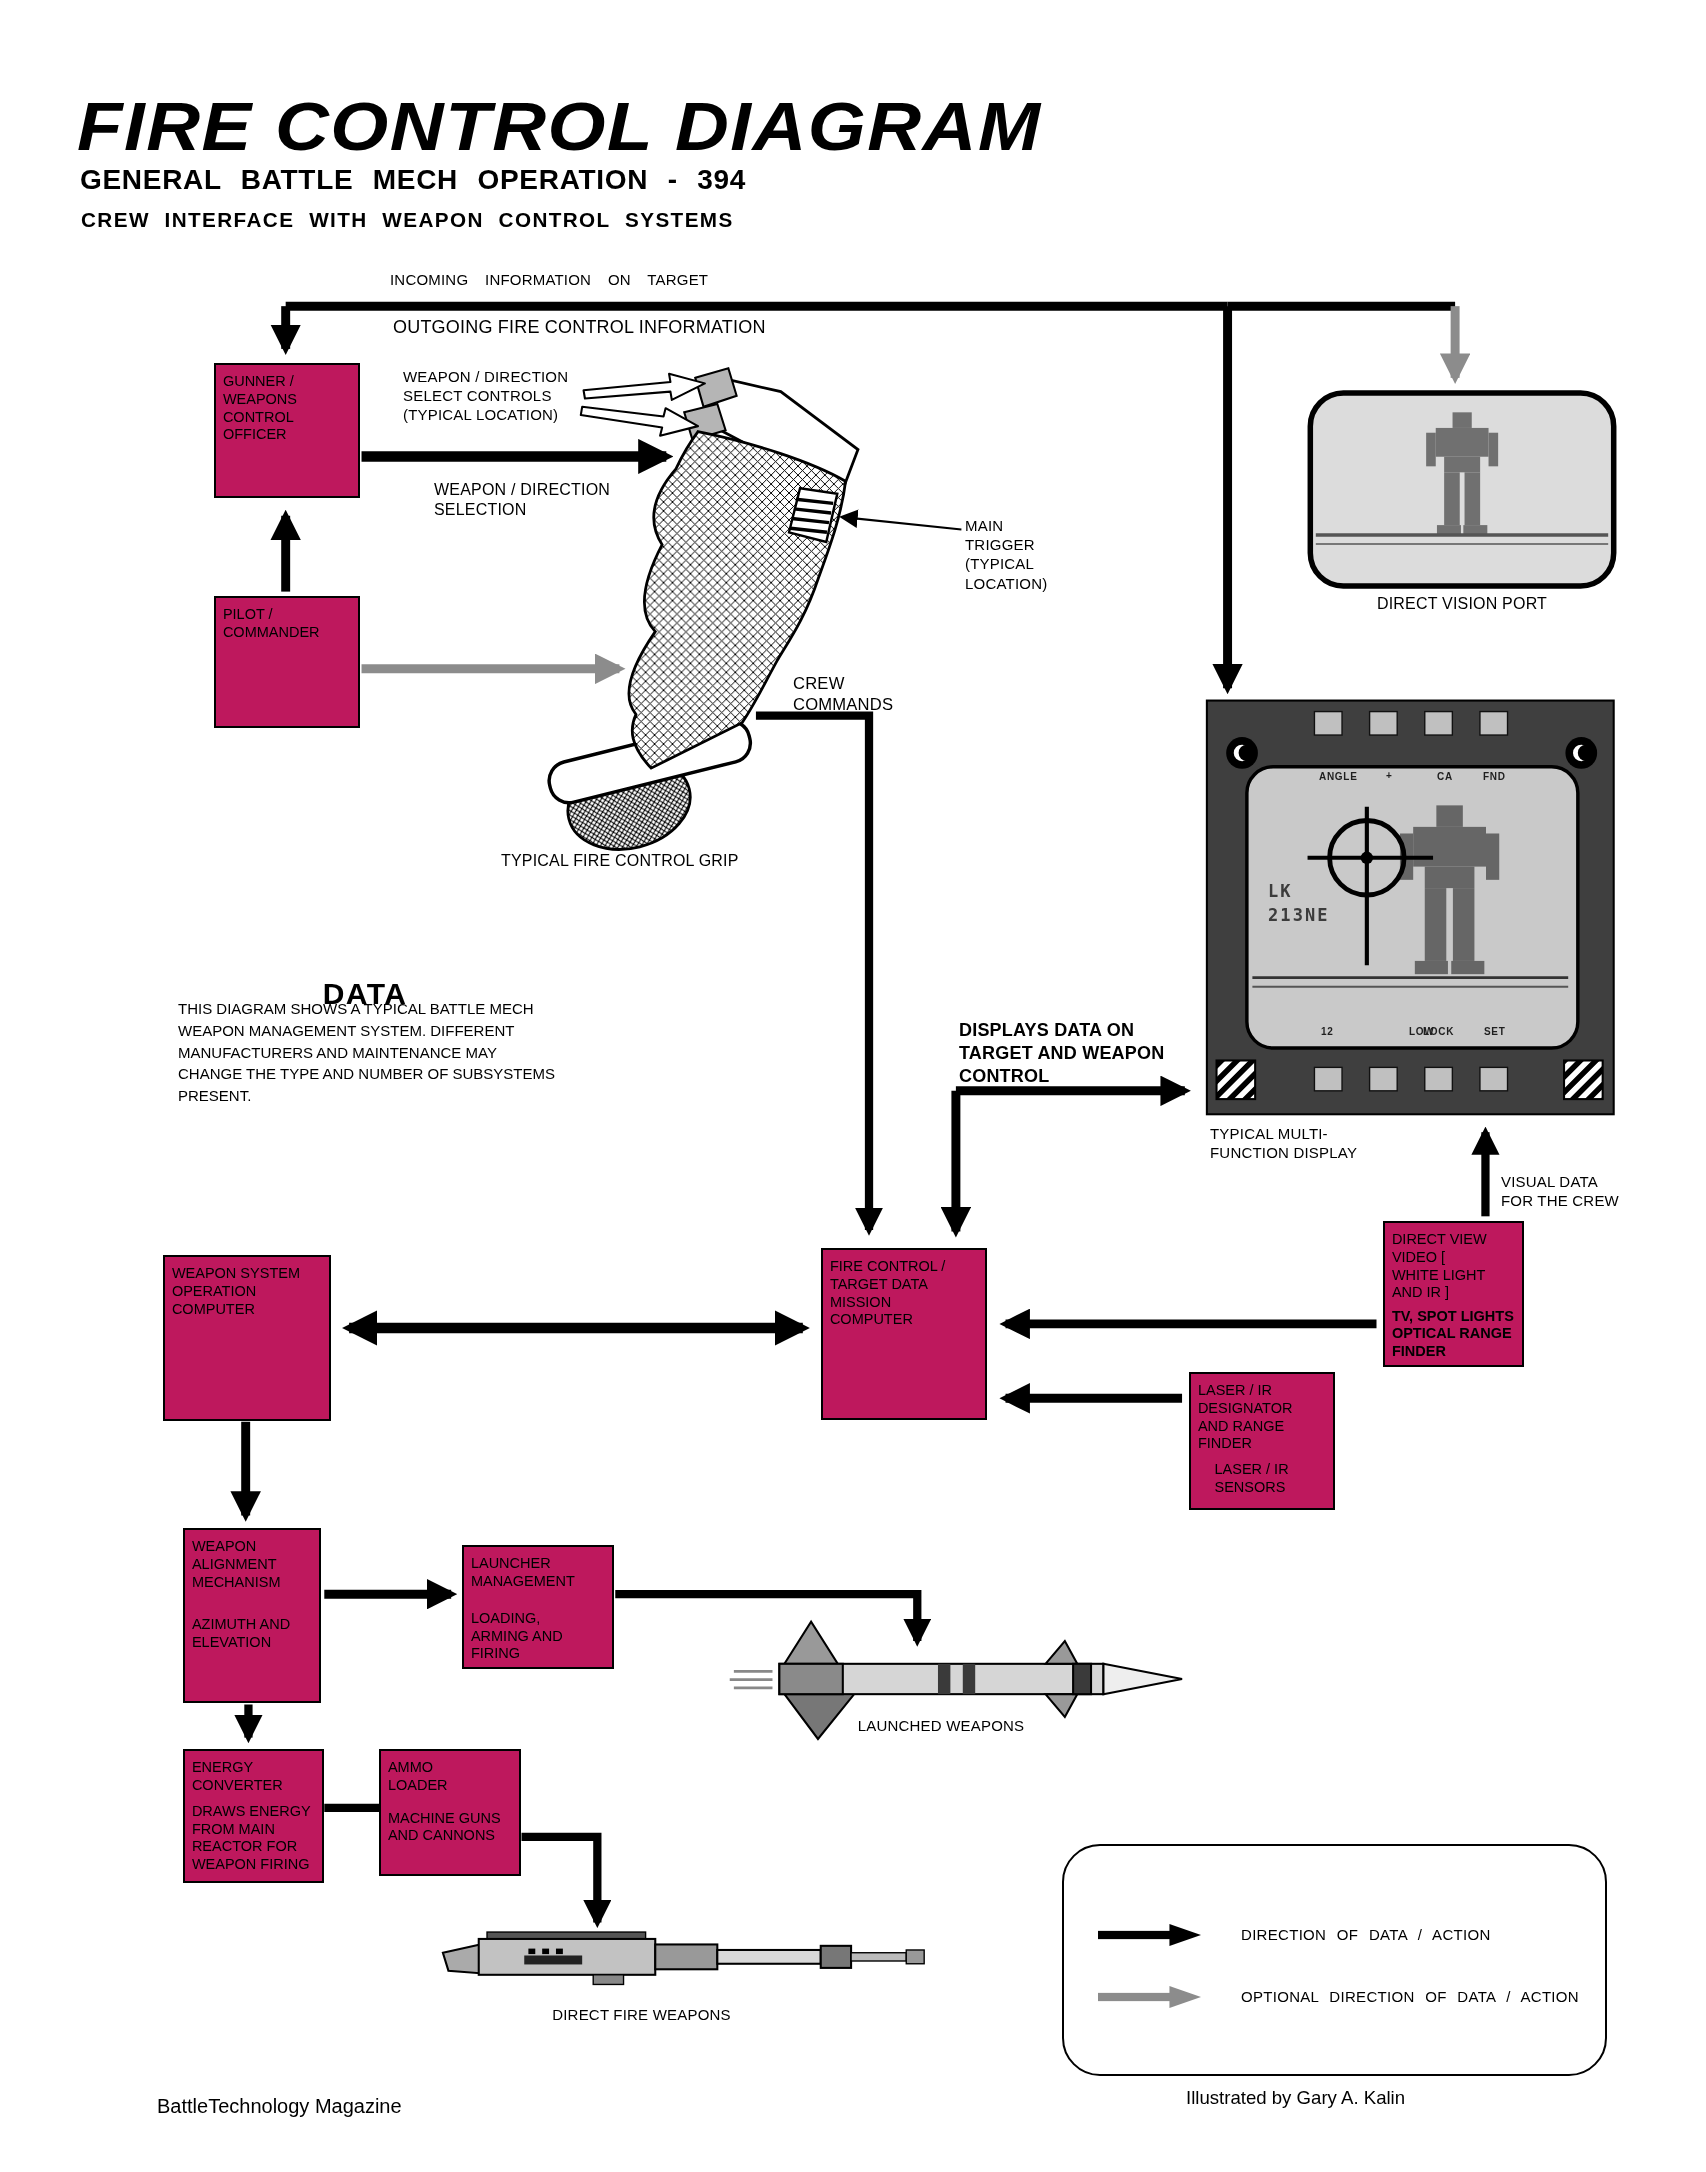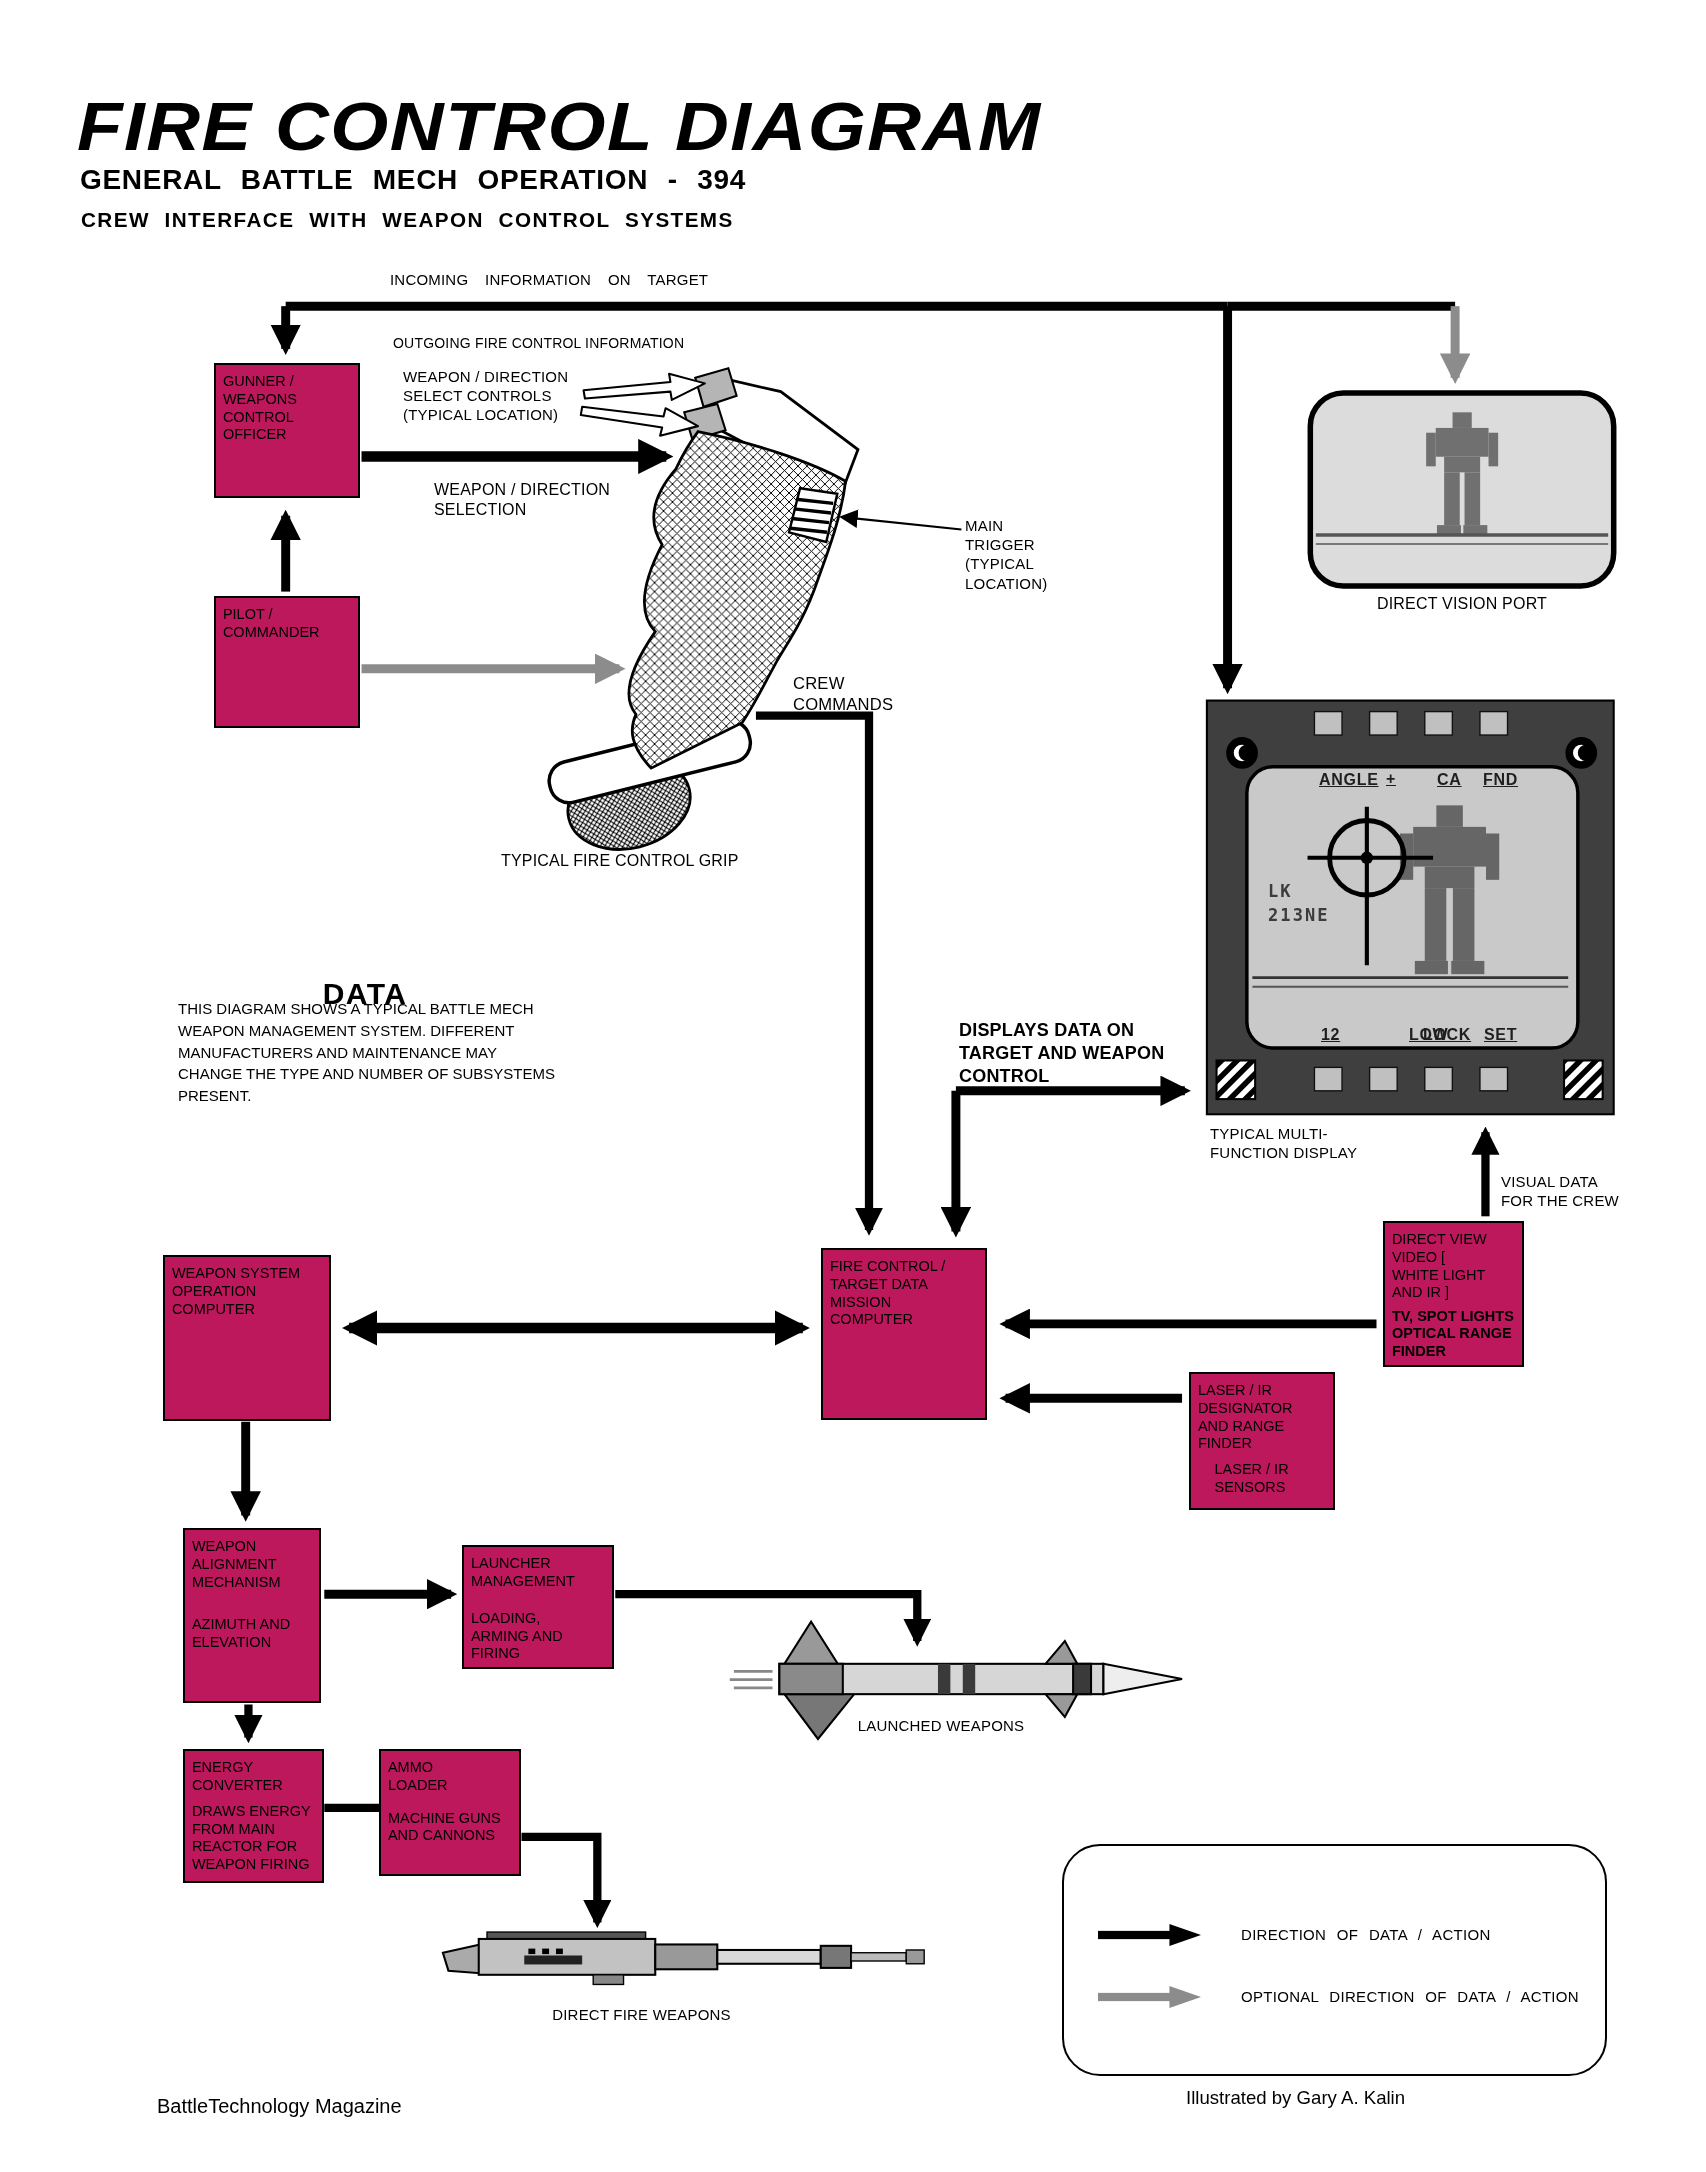--- a/index.html
+++ b/index.html
@@ -19,21 +19,21 @@
   .lbl.center { text-align:center; }
 
   .box { position:absolute; border:2.8px solid #000; background:#be185d; padding:8.3px 6.9px;
          font-size:14.5px; line-height:1.22; }
   .box span { display:block; white-space:pre-line; }
 
   .note-head { position:absolute; left:179px; top:977px; width:372px; text-align:center;
                font-size:30px; font-weight:bold; letter-spacing:1.4px; }
   .note-body { position:absolute; left:178px; top:998px; width:378px; font-size:15px; line-height:1.45; }
 
-  .mfd-text { position:absolute; font-size:16px; font-weight:bold; color:#1f1f1f; letter-spacing:0.7px;text-decoration:underline; }
+  .mfd-text { position:absolute; font-size:10px; font-weight:bold; color:#1f1f1f; letter-spacing:0.7px; }
   .mfd-readout { position:absolute; font-family:"DejaVu Sans Mono", monospace; font-size:17px; font-weight:bold;
                  color:#3c3c3c; letter-spacing:2.1px; }
 
   .legend { position:absolute; left:1062px; top:1844px; width:545px; height:232px;
             border:2.8px solid #000; border-radius:38px; background:#fff; }
   .legend-head { position:absolute; left:0; top:15px; width:100%; text-align:center; font-size:26px; font-weight:bold; letter-spacing:0.7px; }
   .legend-row { position:absolute; left:34px; height:23.4px; display:flex; align-items:center; }
   .legend-row .lgl { margin-left:40px; font-size:15px; word-spacing:6.2px; letter-spacing:0.3px; }
 
   .footer-credit { position:absolute; left:1186px; top:2087px; font-size:18.6px; }
@@ -197,21 +197,21 @@
       <rect x="1234" y="2832" width="80" height="12" fill="#bbb" stroke-width="2"></rect>
       <rect x="1314" y="2828" width="26" height="20" fill="#999" stroke-width="2"></rect>
     </g>
   </svg>
 
   <h1 class="title-main">FIRE CONTROL DIAGRAM</h1>
   <h2 class="title-sub">GENERAL BATTLE MECH OPERATION - 394</h2>
   <h3 class="title-tag">CREW INTERFACE WITH WEAPON CONTROL SYSTEMS</h3>
 
   <div class="lbl wide" style="left:390px; top:270px;">INCOMING INFORMATION ON TARGET</div>
-  <div class="lbl" style="left:393px; top:316px; font-size:14px;margin-top:19px;">OUTGOING FIRE CONTROL INFORMATION</div>
+  <div class="lbl" style="left:393px; top:316px; font-size:18px;">OUTGOING FIRE CONTROL INFORMATION</div>
   <div class="lbl" style="left:403px; top:367px;">WEAPON / DIRECTION
 SELECT CONTROLS
 (TYPICAL LOCATION)</div>
   <div class="lbl" style="left:434px; top:480px; font-size:16px;">WEAPON / DIRECTION
 SELECTION</div>
   <div class="lbl" style="left:965px; top:516px;">MAIN
 TRIGGER
 (TYPICAL
 LOCATION)</div>
   <div class="lbl" style="left:793px; top:673px; font-size:16.6px;">CREW

